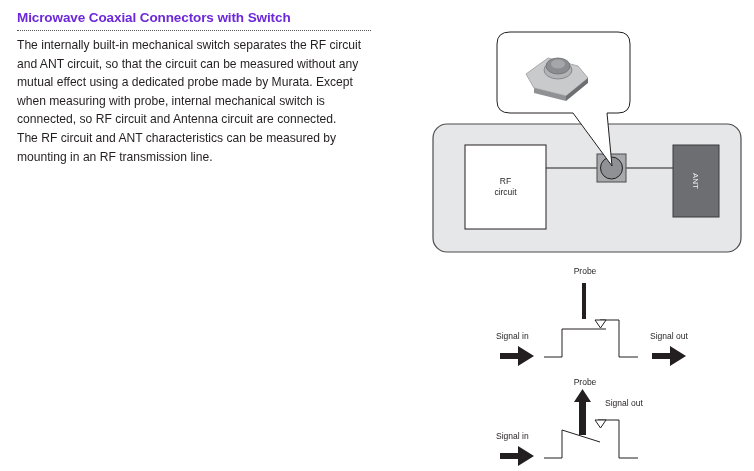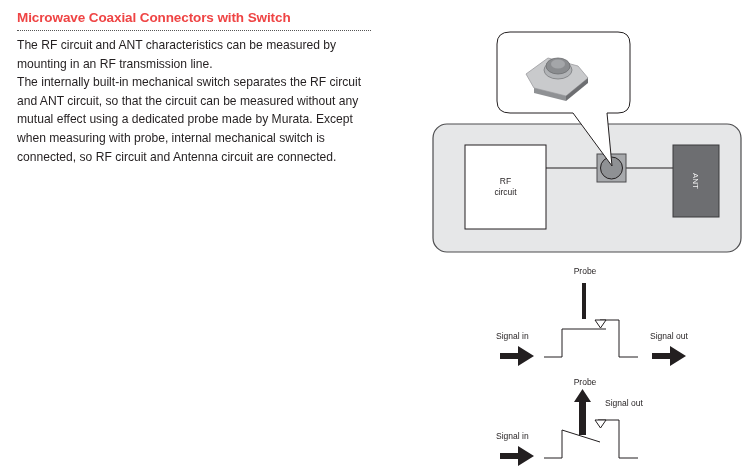--- a/index.html
+++ b/index.html
@@ -1,35 +1,35 @@
 <!DOCTYPE html>
 <html><head>
 <meta charset="utf-8">
 <style>
   html, body { margin: 0; padding: 0; background: #ffffff; }
   body { width: 754px; height: 471px; position: relative; overflow: hidden;
          font-family: "Liberation Sans", "DejaVu Sans", sans-serif; color: #231f20; }
   .title { position: absolute; left: 17px; top: 10px; font-size: 13.5px; font-weight: bold;
-           letter-spacing: -0.1px; color: #ef4444; }
+           letter-spacing: -0.1px; color: #6d28d9; }
   .title-rule { position: absolute; left: 17px; top: 30px; width: 354px; height: 0;
                 border-top: 1px dotted #555; }
   .body-text { position: absolute; left: 17px; top: 36px; width: 360px; font-size: 12.1px;
                line-height: 18.6px; color: #231f20; }
   .body-text p { margin: 0; }
   svg text { font-family: "Liberation Sans", "DejaVu Sans", sans-serif; }
 </style>
 </head>
 <body>
 
 <div class="title">Microwave Coaxial Connectors with Switch</div>
 <div class="title-rule"></div>
 
 <div class="body-text">
+  <p>The internally built-in mechanical switch separates the RF circuit and ANT circuit, so that the circuit can be measured without any mutual effect using a dedicated probe made by Murata. Except when measuring with probe, internal mechanical switch is connected, so RF circuit and Antenna circuit are connected.</p>
   <p>The RF circuit and ANT characteristics can be measured by mounting in an RF transmission line.</p>
-  <p>The internally built-in mechanical switch separates the RF circuit and ANT circuit, so that the circuit can be measured without any mutual effect using a dedicated probe made by Murata. Except when measuring with probe, internal mechanical switch is connected, so RF circuit and Antenna circuit are connected.</p>
 </div>
 
 <svg style="position:absolute;left:0;top:0" width="754" height="471">
 
   <rect x="433" y="124" width="308" height="128" rx="14" ry="14" fill="#e6e7e8" stroke="#4d4d4f" stroke-width="1.2"></rect>
 
   <rect x="465" y="145" width="81" height="84" fill="#ffffff" stroke="#231f20" stroke-width="1"></rect>
   <text x="505.5" y="184" font-size="8.5" text-anchor="middle" fill="#231f20">RF</text>
   <text x="505.5" y="195" font-size="8.5" text-anchor="middle" fill="#231f20">circuit</text>
 

